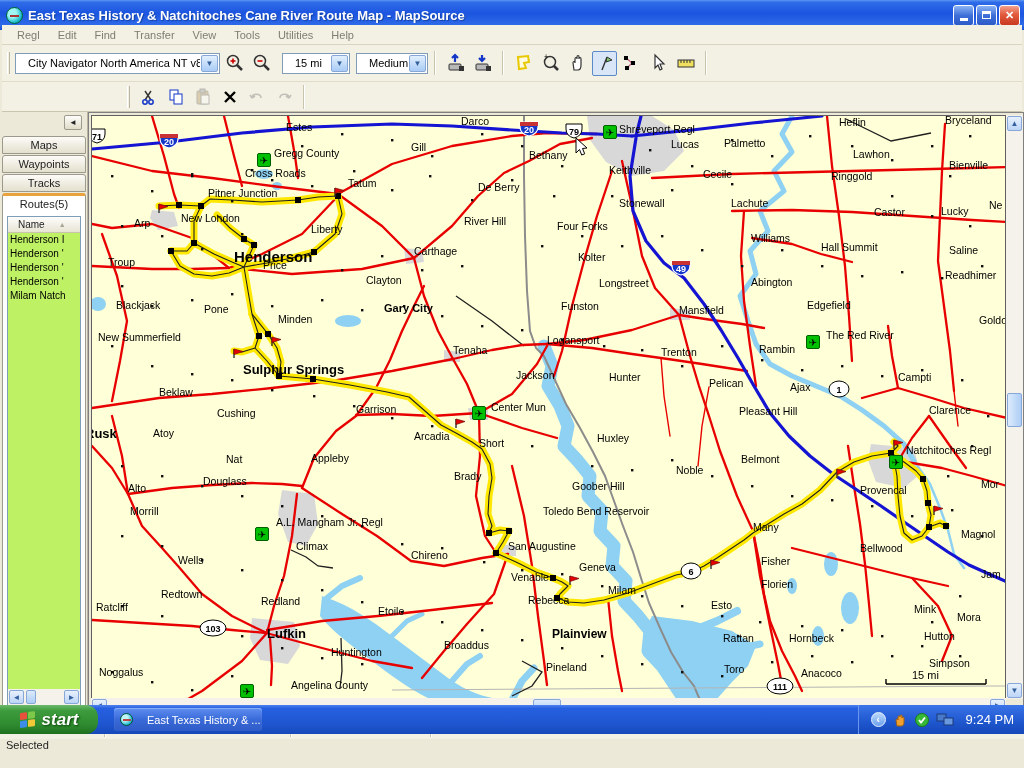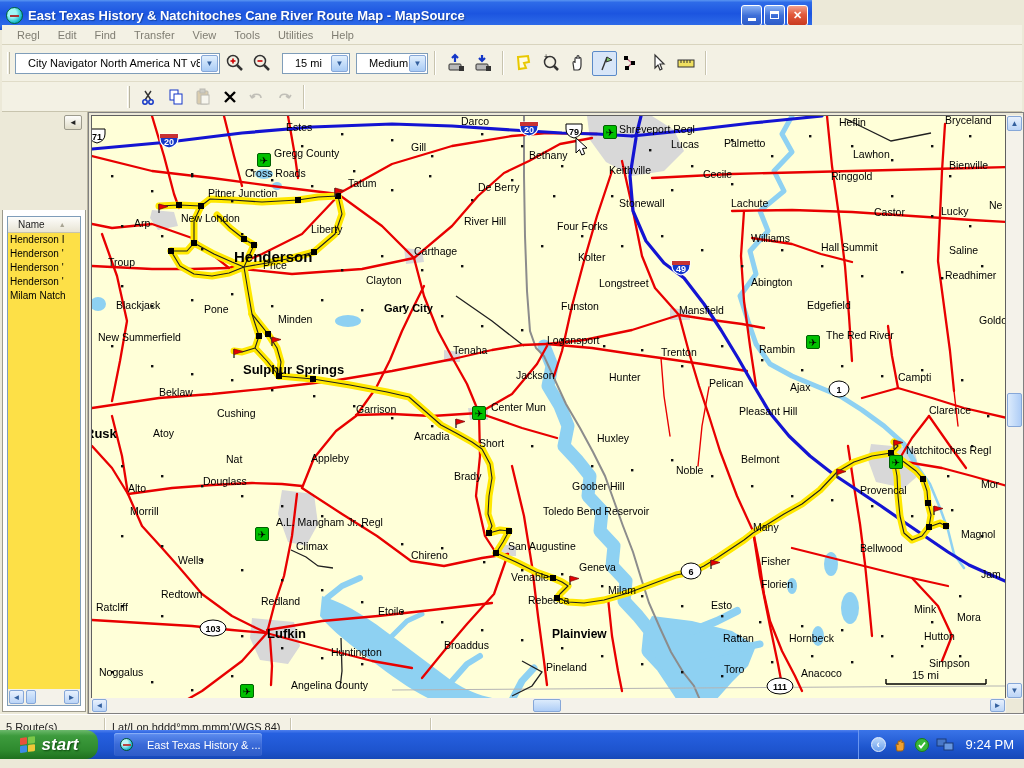--- a/index.html
+++ b/index.html
@@ -1,20 +1,20 @@
 <!DOCTYPE html>
 <html><head>
 <meta charset="utf-8">
 <style>
   * { margin:0; padding:0; box-sizing:border-box; }
   body { background:#000; font-family:"Liberation Sans", sans-serif; }
   #screen { position:relative; width:1024px; height:768px; overflow:hidden; background:#ECE9D8; }
 
   
-  .titlebar { position:absolute; left:0; top:0; width:812px; height:25px;
+  .titlebar { position:absolute; left:0; top:0; width:1024px; height:25px;
     background:linear-gradient(180deg,#5A96F2 0%,#2E6BE8 8%,#1C55E0 45%,#2E6BE8 85%,#1A4ED0 100%);
     display:flex; align-items:center; padding:15px 4px; }
   .titlebar .ticon { width:17px; height:17px; margin:0 5px 0 2px; border-radius:50%;
     background:radial-gradient(circle at 35% 35%, #9FF5F5 0 30%, #14B8C8 70%, #0A6A7A 100%);
     border:1px solid #063; position:relative; }
   .titlebar .ticon::after{ content:""; position:absolute; left:3px; top:7px; width:9px; height:2px; background:#A33; }
   .titlebar .ttext { color:#fff; font-weight:bold; font-size:13px; text-shadow:1px 1px 1px #1340A0; flex:1; white-space:nowrap; overflow:hidden; }
   .winbtns { display:flex; gap:2px; }
   .wbtn { width:21px; height:21px; border-radius:3px; border:1px solid #fff;
     background:linear-gradient(180deg,#8BB3F5,#3E6FD8 50%,#2C5BC8); color:#fff; font-size:11px;
@@ -47,21 +47,21 @@
 
   
   .sidebar { position:absolute; left:0; top:112px; width:88px; height:602px; background:#ECE9D8; border-right:1px solid #B8B4A0; }
   .collapsebtn { position:absolute; right:5px; top:3px; width:18px; height:15px; background:linear-gradient(180deg,#FDFDFB,#E0DCC8);
     border:1px solid #9C9A8C; border-radius:2px; font-size:8px; text-align:center; color:#222; line-height:14px; }
   .tabs { position:absolute; left:2px; top:24px; width:84px; }
   .tab { height:18px; margin-bottom:1px; background:linear-gradient(180deg,#FCFBF7,#E4E0CE);
     border:1px solid #9C9A8C; border-radius:3px 3px 0 0; font-size:11px; text-align:center; line-height:16px; color:#222; }
   .tab.active { background:#fff; border-bottom:none; border-top:3px solid #E8A33C; height:21px; font-size:11px; }
   .tabpanel { position:absolute; left:2px; top:98px; width:84px; height:502px; background:#fff; border:1px solid #9C9A8C; border-top:none; }
-  .listbox { position:absolute; left:4px; top:6px; width:74px; height:490px; border:1px solid #7F9DB9; background:#fde047; overflow:hidden; }
+  .listbox { position:absolute; left:4px; top:6px; width:74px; height:490px; border:1px solid #7F9DB9; background:#bef264; overflow:hidden; }
   .listhdr { height:16px; background:linear-gradient(180deg,#FDFDFB,#E8E4D4); border-bottom:1px solid #C8C4AE;
     font-size:10px; display:flex; align-items:center; padding-left:10px; gap:14px; color:#222; }
   .sortarr { color:#A8A494; font-size:7px; }
   .listrow { font-size:10px; height:14px; line-height:14px; padding-left:2px; white-space:nowrap; color:#000; }
   .listhscroll { position:absolute; left:0; bottom:0; width:72px; height:16px; background:#F4F2EA; display:flex; align-items:center; justify-content:space-between; padding:0 1px; }
   .sbtn { width:15px; height:14px; border-radius:2px; background:linear-gradient(180deg,#E8F1FD,#BCD5F7); border:1px solid #86A7D8;
     color:#34609E; font-size:8px; text-align:center; line-height:13px; }
   .sthumb { width:10px; height:14px; border-radius:2px; background:linear-gradient(180deg,#DCEBFC,#AECDF6); border:1px solid #86A7D8; margin-right:26px; }
 
   
@@ -90,21 +90,21 @@
   .urb { fill:#D8D8D8; }
   .yr { fill:none; stroke:#FFE800; stroke-width:7; stroke-linejoin:round; stroke-linecap:round; }
   .yc { fill:none; stroke:#202020; stroke-width:1.1; stroke-linejoin:round; }
 
   
   .statusbar { position:absolute; left:0; top:714px; width:1024px; height:25px; background:#F3F1E4; border-top:1px solid #fff; font-size:11px; color:#222; }
   .spanel { position:absolute; top:3px; height:19px; line-height:18px; padding-left:6px; }
   .ssep { position:absolute; top:3px; height:19px; width:2px; border-left:1px solid #C8C4AE; border-right:1px solid #fff; }
 
   
-  .taskbar { position:absolute; left:0; top:730px; width:1024px; height:29px;
+  .taskbar { position:absolute; left:0; top:705px; width:1024px; height:29px;
     background:linear-gradient(180deg,#4E80EE 0%,#2660E0 12%,#1E54CE 70%,#1648B8 100%); display:flex; align-items:center; }
   .startbtn { width:98px; height:29px; border-radius:0 12px 12px 0;
     background:linear-gradient(180deg,#6CB96C 0%,#3D9B3D 20%,#2E8A2E 70%,#1E701E 100%);
     display:flex; align-items:center; justify-content:center; gap:6px;
     color:#fff; font-weight:bold; font-style:italic; font-size:17px; text-shadow:1px 1px 2px #0A420A; }
   .winflag { width:16px; height:16px; display:grid; grid-template-columns:7px 7px; grid-template-rows:7px 7px; gap:1px; transform:skewY(-8deg); }
   .winflag i { border-radius:1px; }
   .taskbtn { margin-left:16px; width:148px; height:23px; border-radius:3px;
     background:linear-gradient(180deg,#5E8EF0,#3A6AD8 50%,#2E5CC8); box-shadow:inset 0 1px 1px #8AB0F8;
     display:flex; align-items:center; gap:14px; padding:0 6px; color:#fff; font-size:11px; white-space:nowrap; overflow:hidden; }
@@ -275,20 +275,26 @@
     <div class="tbtn dim">
       <svg width="18" height="18">
           <path d="M14,10 C14,5 5,5 5,10 M14,10 L16,7 M14,10 L11,8" fill="none" stroke="#777" stroke-width="1.6"></path>
         </svg>
     </div>
     <div class="tsep"></div>
   </div>
 
   <div class="sidebar">
     <div class="collapsebtn">◄</div>
+    <div class="tabs" id="tabs">
+        <div class="tab">Maps</div>
+        <div class="tab">Waypoints</div>
+        <div class="tab">Tracks</div>
+        <div class="tab active">Routes(5)</div>
+      </div>
     <div class="tabpanel">
       <div class="listbox">
         <div class="listhdr">
           <span>Name</span>
           <span class="sortarr">▲</span>
         </div>
         <div id="routerows">
             <div class="listrow">Henderson I</div>
             <div class="listrow">Henderson '</div>
             <div class="listrow">Henderson '</div>

